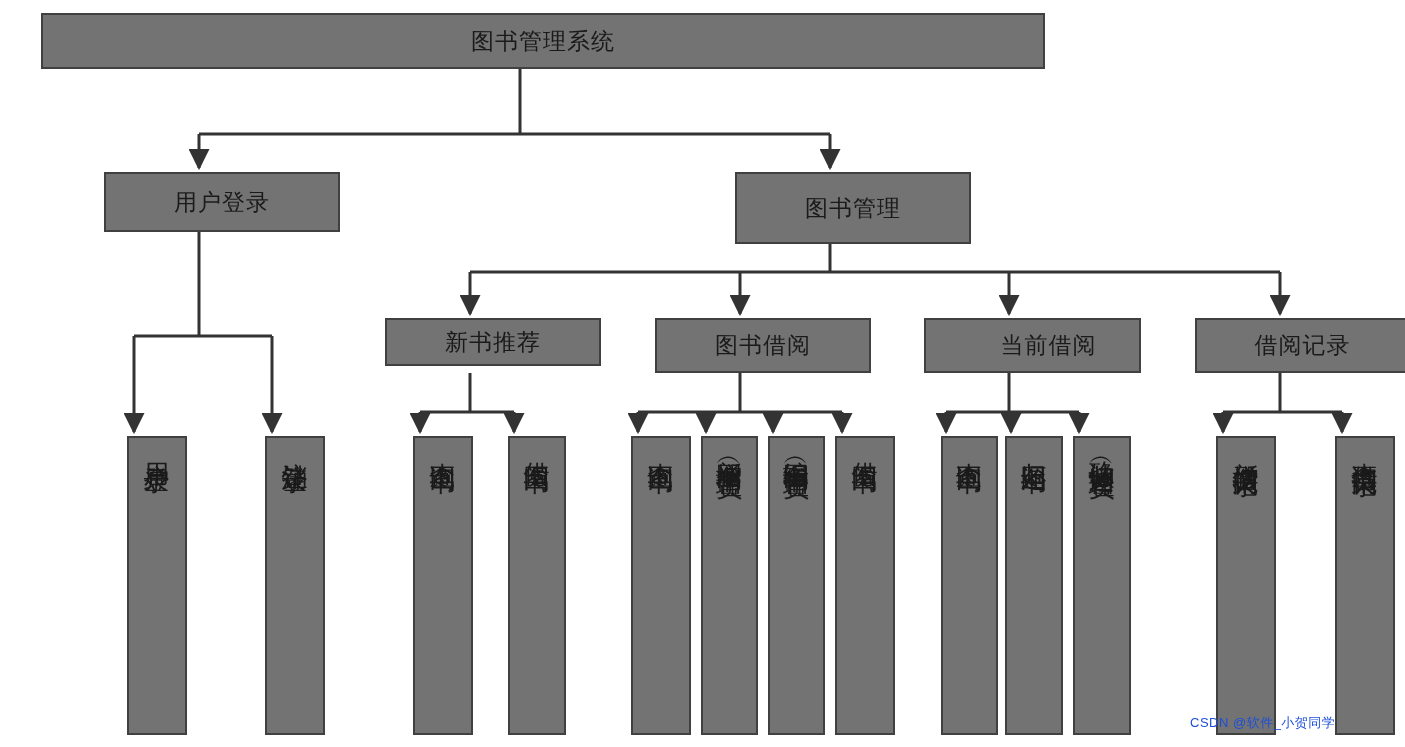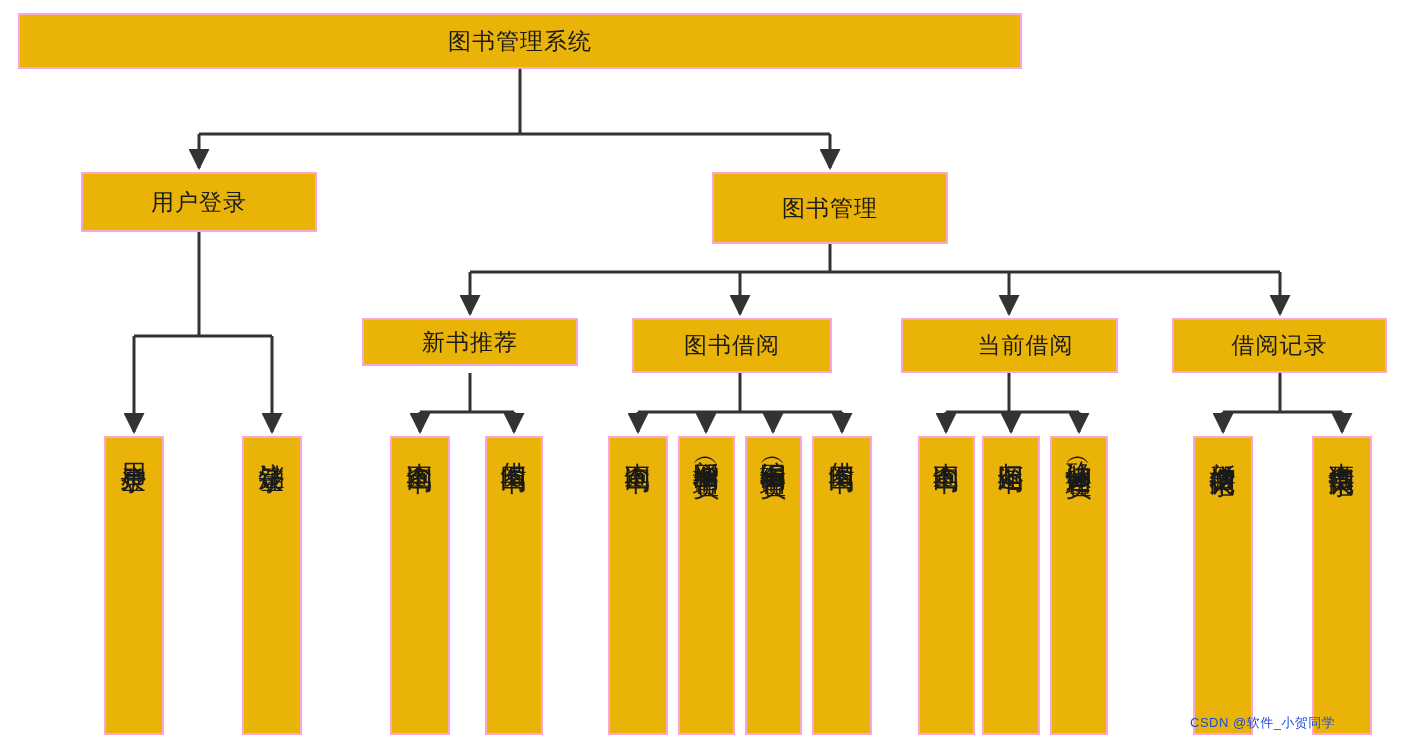--- a/index.html
+++ b/index.html
@@ -20,26 +20,27 @@
   svg.wires {
     position: absolute;
     left: 0;
     top: 0;
     width: 1405px;
     height: 747px;
   }
   .node {
     position: absolute;
     box-sizing: border-box;
-    border: 2px solid #f9a8d4;
-    background: #eab308;
+    border: 2px solid #404040;
+    background: #737373;
     display: flex;
     align-items: center;
     justify-content: center;
     color: #1a1a1a;
+    margin-left: 23px;
   }
   .node-h {
     font-size: 23px;
     letter-spacing: 1px;
     white-space: nowrap;
   }
   .node-v {
     writing-mode: vertical-rl;
     text-orientation: upright;
     font-size: 26px;
@@ -114,21 +115,21 @@
       <path d="M 1342 412 L 1342 432" marker-end="url(#arrow)"></path>
     </g>
   </svg>
 
   <div class="node node-h" style="left: 18px; top: 13px; width: 1004px; height: 56px;">图书管理系统</div>
 
   <div class="node node-h" style="left: 81px; top: 172px; width: 236px; height: 60px;">用户登录</div>
   <div class="node node-h" style="left: 712px; top: 172px; width: 236px; height: 72px;">图书管理</div>
 
   <div class="node node-h" style="left: 362px; top: 318px; width: 216px; height: 48px;">新书推荐</div>
-  <div class="node node-h" style="left: 632px; top: 318px; width: 200px; height: 55px;">图书借阅</div>
+  <div class="node node-h" style="left: 632px; top: 318px; width: 216px; height: 55px;">图书借阅</div>
   <div class="node node-h" style="left: 901px; top: 318px; width: 217px; height: 55px; padding-left: 32px;">当前借阅</div>
   <div class="node node-h" style="left: 1172px; top: 318px; width: 215px; height: 55px;">借阅记录</div>
 
   <div class="node node-v" style="left: 104px; top: 436px; width: 60px; height: 299px;">用户登录</div>
   <div class="node node-v" style="left: 242px; top: 436px; width: 60px; height: 299px;">注销登录</div>
   <div class="node node-v" style="left: 390px; top: 436px; width: 60px; height: 299px;">查询图书</div>
   <div class="node node-v" style="left: 485px; top: 436px; width: 58px; height: 299px;">借阅图书</div>
   <div class="node node-v" style="left: 608px; top: 436px; width: 60px; height: 299px;">查询图书</div>
   <div class="node node-v tall" style="left: 678px; top: 436px; width: 57px; height: 299px;">新增图书（管理员）</div>
   <div class="node node-v tall" style="left: 745px; top: 436px; width: 57px; height: 299px;">编辑图书（管理员）</div>

